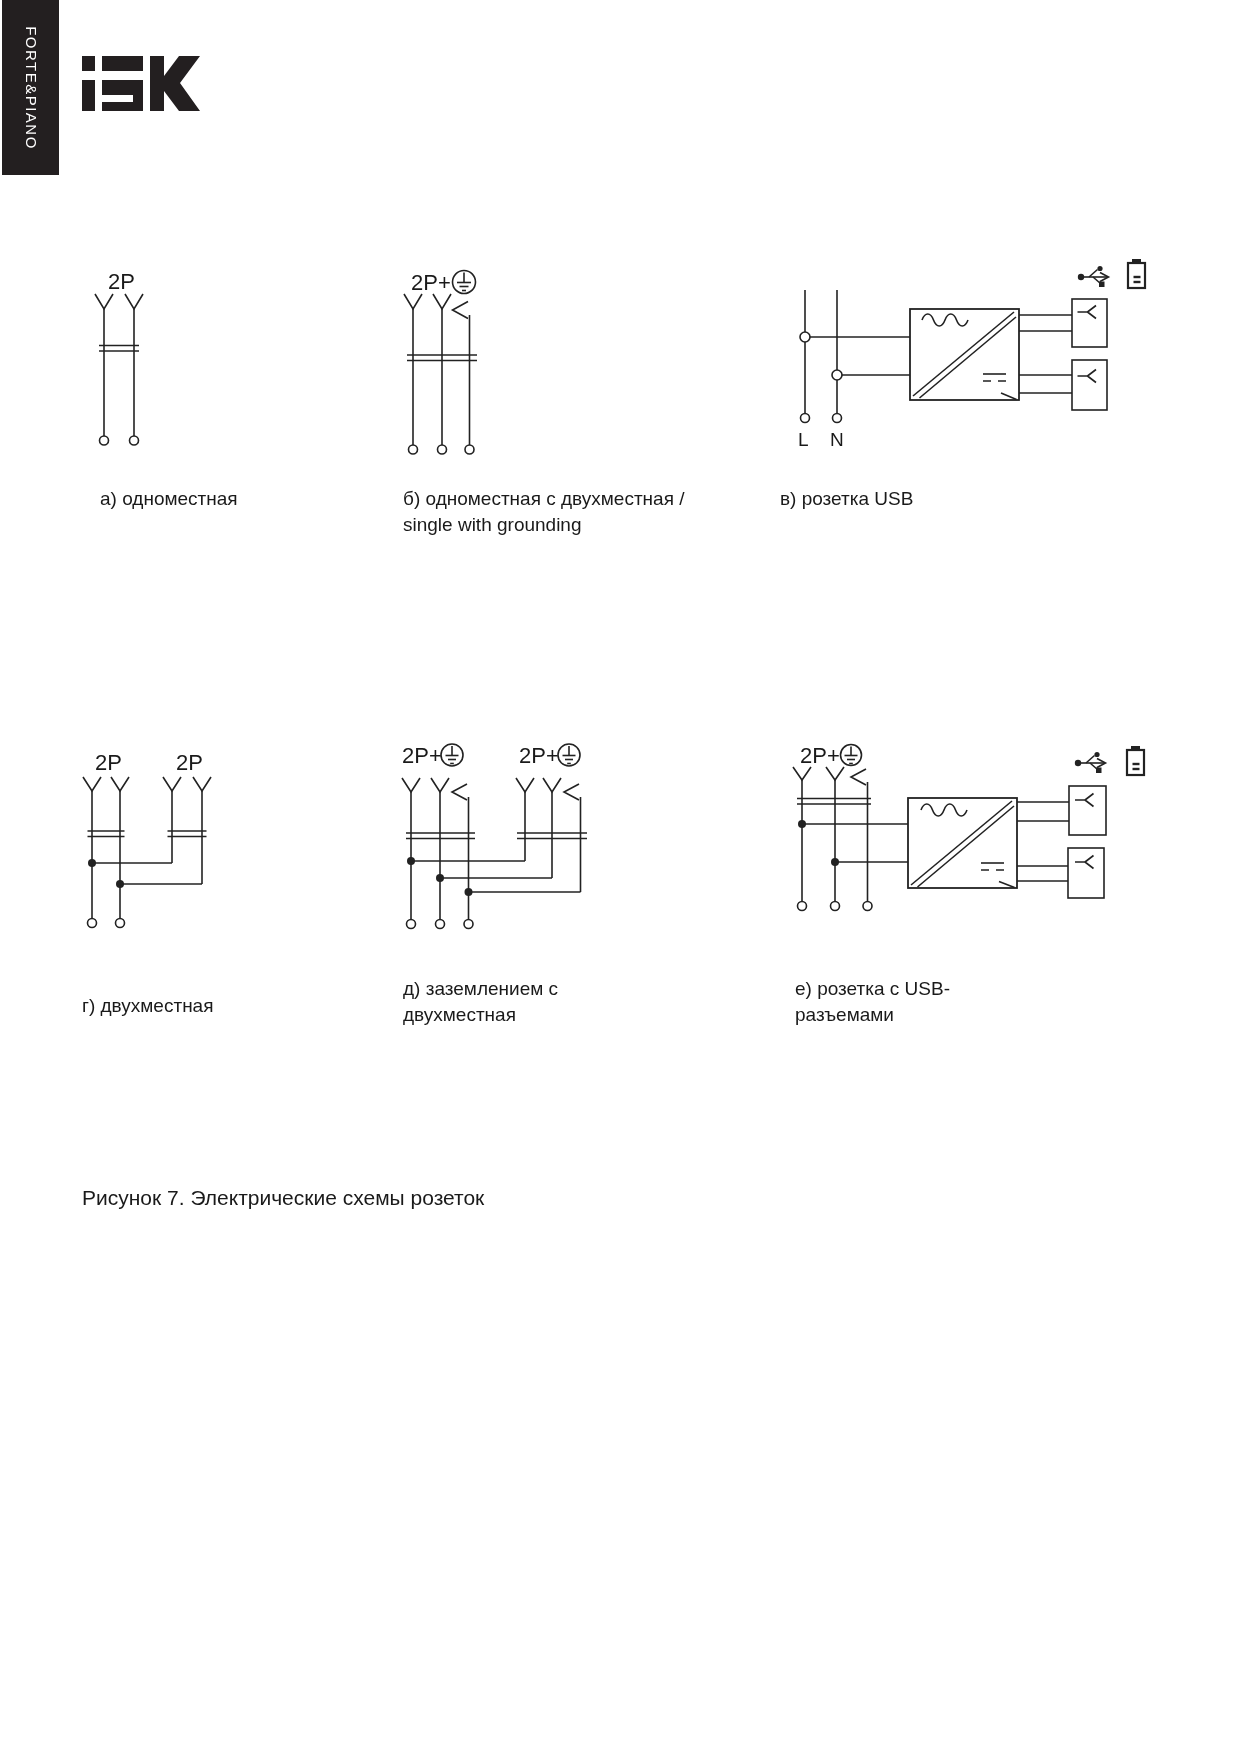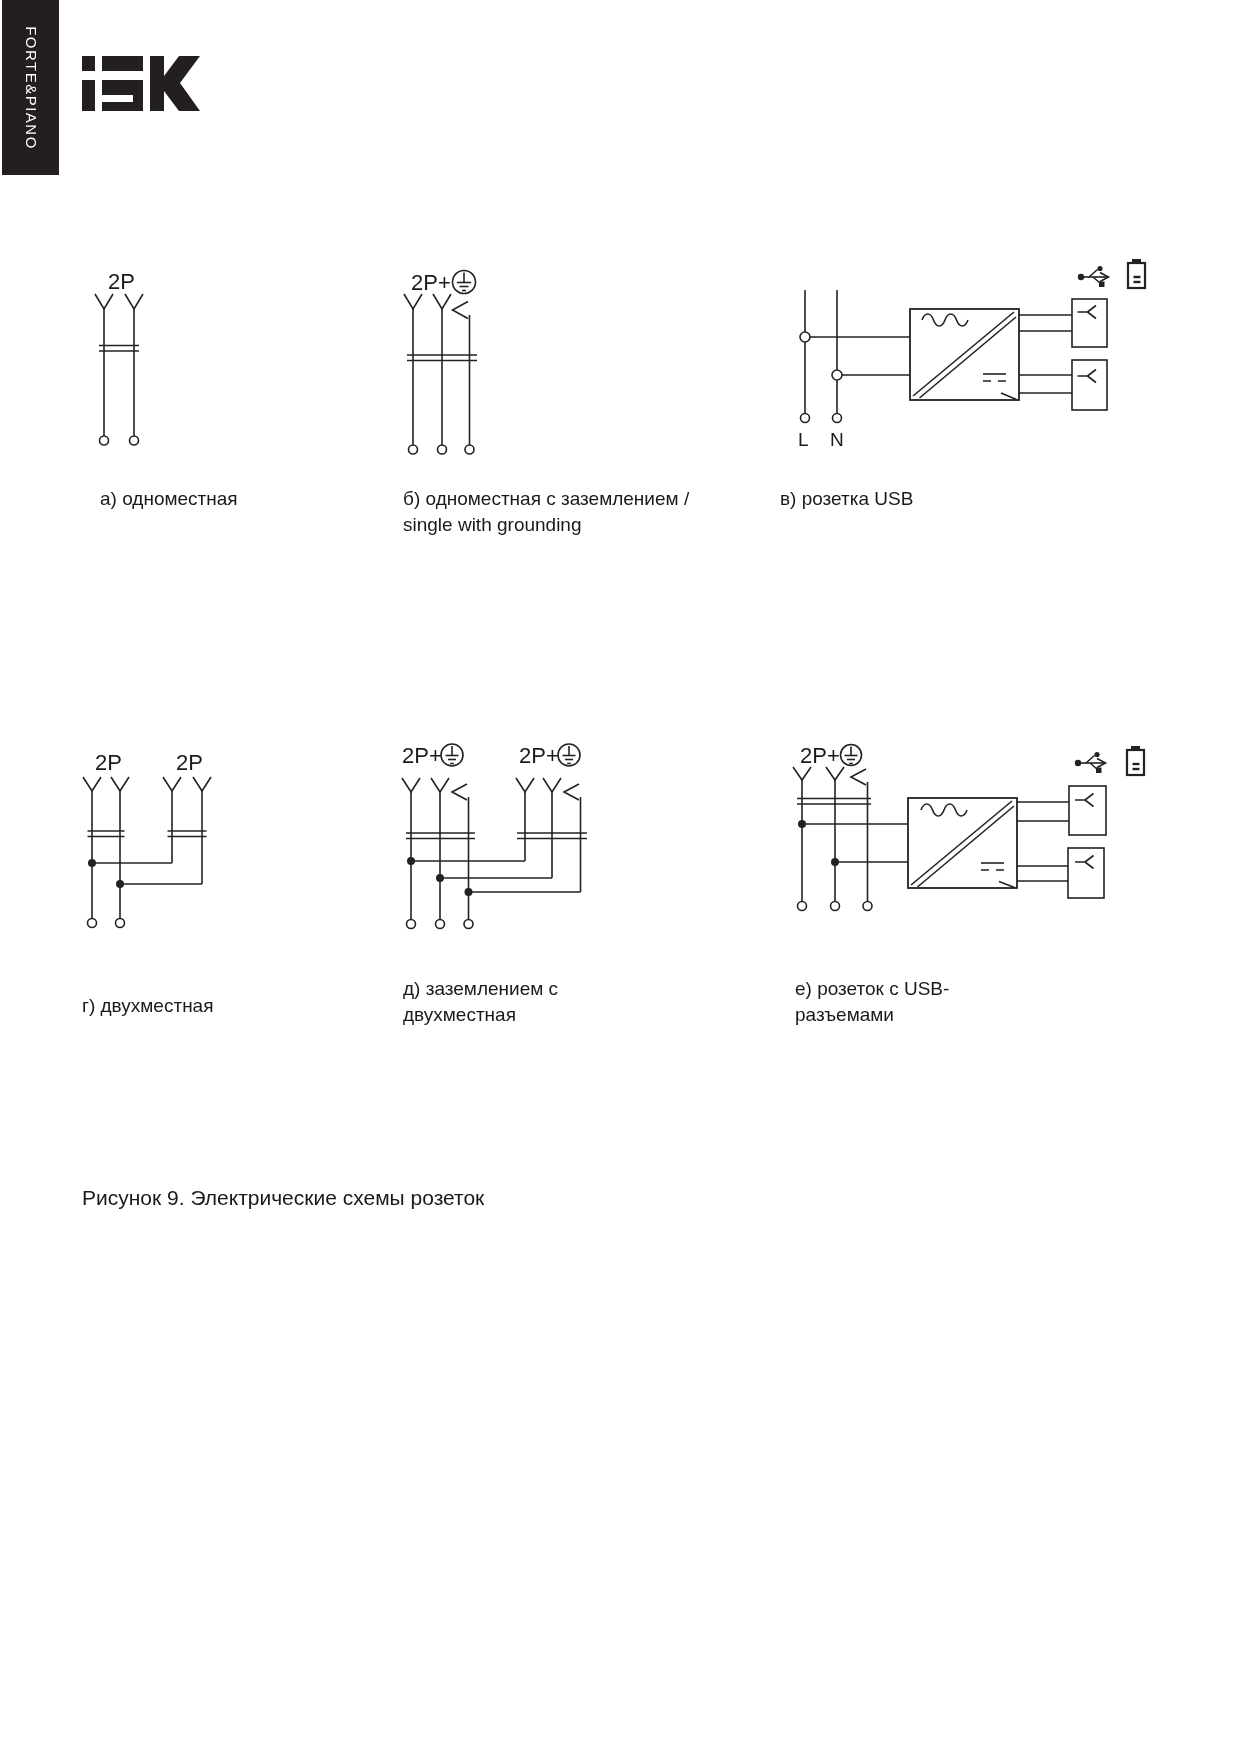--- a/index.html
+++ b/index.html
@@ -293,33 +293,33 @@
       <rect class="fillb" x="1131" y="746" width="9" height="4"></rect>
       <rect fill="none" stroke="#222222" stroke-width="2.2" x="1127" y="750" width="17" height="25"></rect>
       <path stroke="#222222" stroke-width="2.4" d="M1132.5,764 H1139.5"></path>
       <path stroke="#222222" stroke-width="2.4" d="M1132.5,769 H1139.5"></path>
     </g>
   </svg>
 
   <div class="diag-label" style="left:100px;top:486px">а) одноместная</div>
 
   <div class="diag-label" style="left:403px;top:486px">
-    <div>б) одноместная с заземлением /</div>
+    <div>б) одноместная с двухместная /</div>
     <div>single with grounding</div>
   </div>
 
   <div class="diag-label" style="left:780px;top:486px">в) розетка USB</div>
 
   <div class="diag-label" style="left:82px;top:993px">г) двухместная</div>
 
   <div class="diag-label" style="left:403px;top:976px">
     <div>д) заземлением с</div>
     <div>двухместная</div>
   </div>
 
   <div class="diag-label" style="left:795px;top:976px">
-    <div>е) розеток с USB-</div>
+    <div>е) розетка с USB-</div>
     <div>разъемами</div>
   </div>
 
-  <div class="fig-caption">Рисунок 9. Электрические схемы розеток</div>
+  <div class="fig-caption">Рисунок 7. Электрические схемы розеток</div>
 
 </div>
 
 </body></html>

